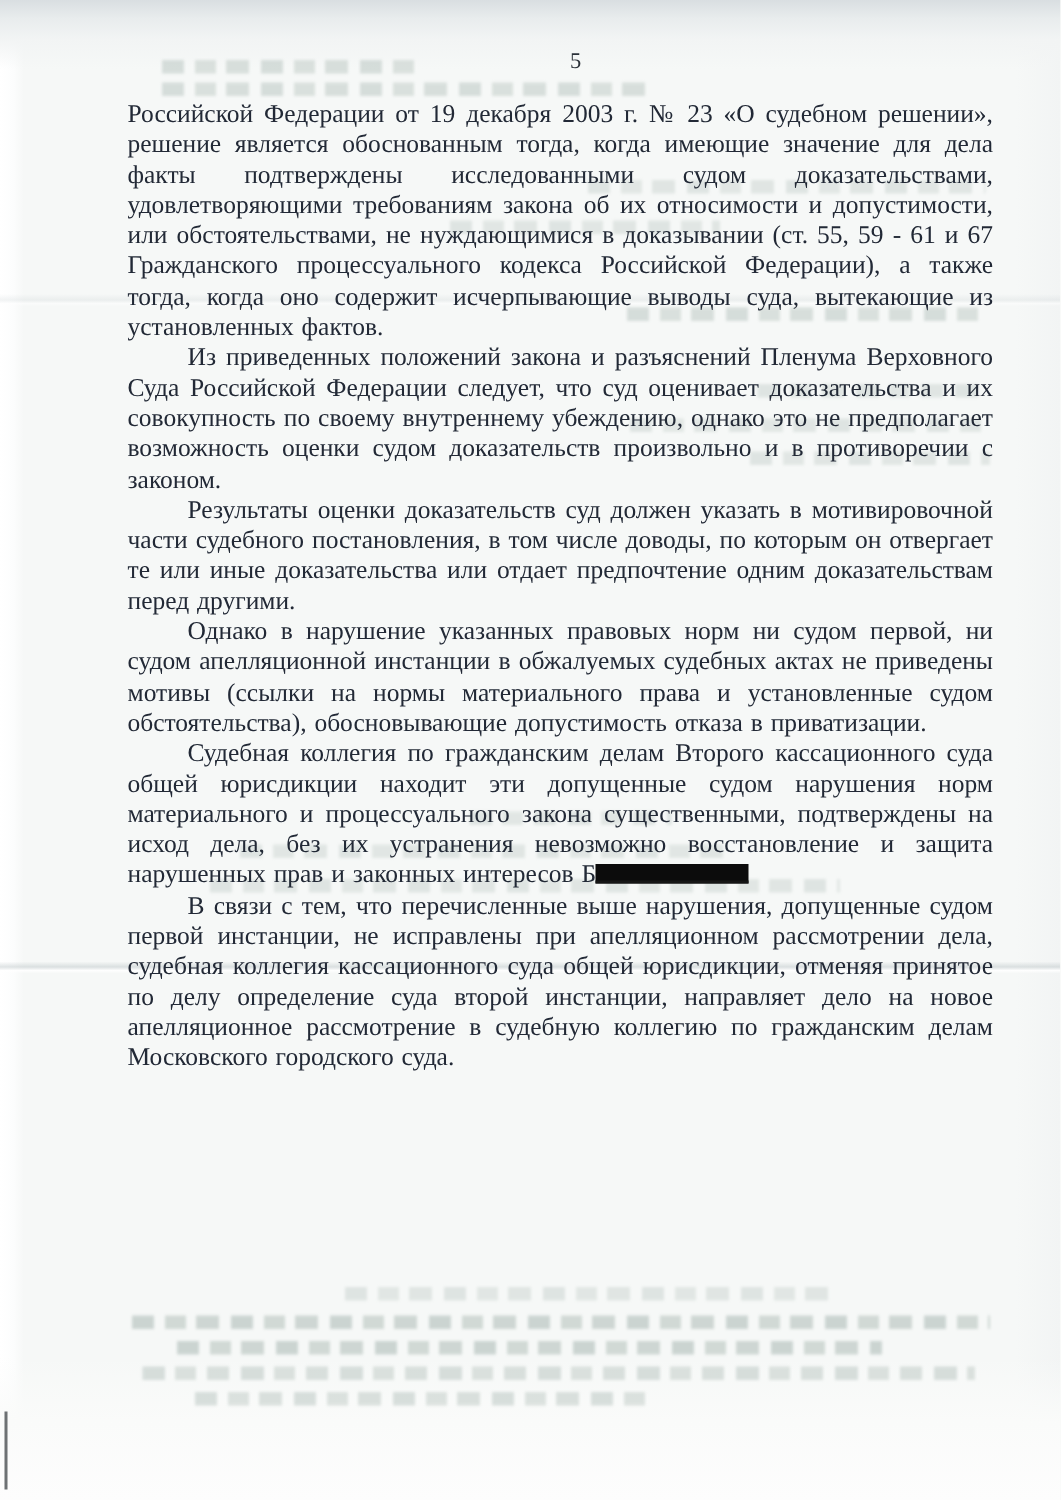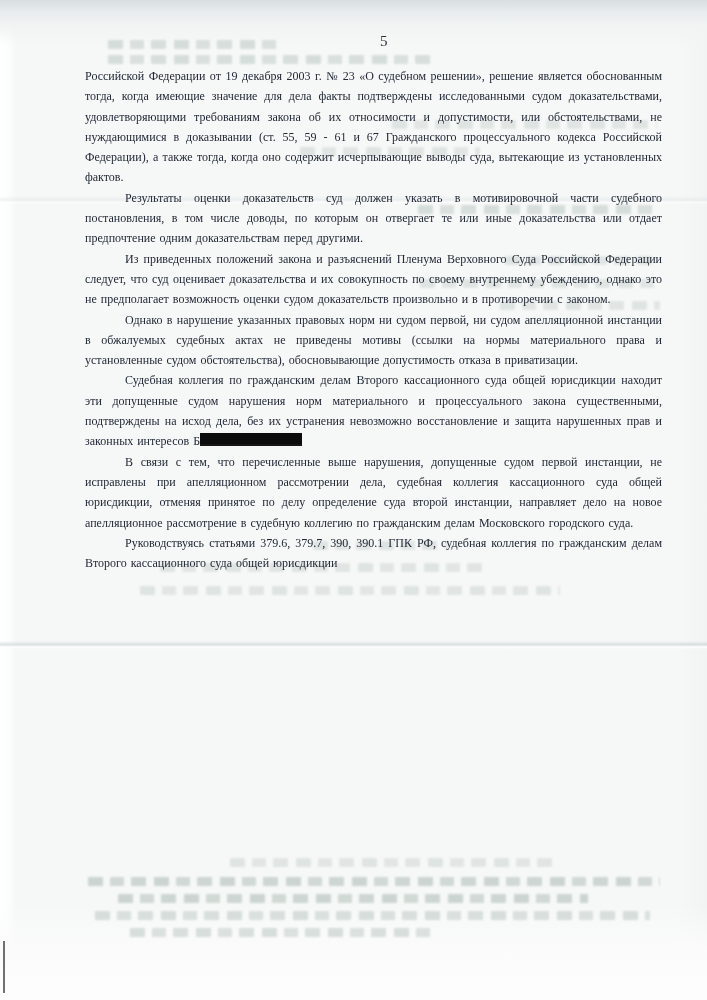--- a/index.html
+++ b/index.html
@@ -14,21 +14,21 @@
       linear-gradient(270deg, #f2f4f4 0px, rgba(242,244,244,0) 30px),
       #f6f8f7;
     font-family:"Liberation Serif","DejaVu Serif",serif;
   }
   .page-number {
     position:absolute; top:33px; left:380px;
     font-size:15px; color:#2a3038; letter-spacing:.5px;
   }
   .doc-body {
     position:absolute; left:85px; top:66px; width:577px;
-    font-size:12px; line-height:20.3px;
+    font-size:17px; line-height:20.3px;
     color:#222936;
     text-align:justify;
     word-spacing:1px;
   }
   .doc-body p { margin:0; }
   .doc-body p.indent { text-indent:40px; }
   .redaction {
     display:inline-block;
     width:102px; height:11px;
     background:#0c0c0c;
@@ -95,21 +95,20 @@
   <div class="bleed dark" style="left:118px; top:894px; width:470px;"></div>
   <div class="bleed mid" style="left:95px;  top:911px; width:555px;"></div>
   <div class="bleed mid" style="left:130px; top:928px; width:300px;"></div>
 
   <div class="scan-edge-line"></div>
 
   <div class="page-number">5</div>
 
   <div class="doc-body">
     <p><span>Российской Федерации от 19 декабря 2003 г. № 23 «О судебном решении», решение является обоснованным тогда, когда имеющие значение для дела факты подтверждены исследованными судом доказательствами, удовлетворяющими требованиям закона об их относимости и допустимости, или обстоятельствами, не нуждающимися в доказывании (ст. 55, 59 - 61 и 67 Гражданского процессуального кодекса Российской Федерации), а также тогда, когда оно содержит исчерпывающие выводы суда, вытекающие из установленных фактов.</span></p>
+    <p class="indent"><span>Из приведенных положений закона и разъяснений Пленума Верховного Суда Российской Федерации следует, что суд оценивает доказательства и их совокупность по своему внутреннему убеждению, однако это не предполагает возможность оценки судом доказательств произвольно и в противоречии с законом.</span></p>
     <p class="indent"><span>Результаты оценки доказательств суд должен указать в мотивировочной части судебного постановления, в том числе доводы, по которым он отвергает те или иные доказательства или отдает предпочтение одним доказательствам перед другими.</span></p>
-    <p class="indent"><span>Из приведенных положений закона и разъяснений Пленума Верховного Суда Российской Федерации следует, что суд оценивает доказательства и их совокупность по своему внутреннему убеждению, однако это не предполагает возможность оценки судом доказательств произвольно и в противоречии с законом.</span></p>
     <p class="indent"><span>Однако в нарушение указанных правовых норм ни судом первой, ни судом апелляционной инстанции в обжалуемых судебных актах не приведены мотивы (ссылки на нормы материального права и установленные судом обстоятельства), обосновывающие допустимость отказа в приватизации.</span></p>
     <p class="indent"><span>Судебная коллегия по гражданским делам Второго кассационного суда общей юрисдикции находит эти допущенные судом нарушения норм материального и процессуального закона существенными, подтверждены на исход дела, без их устранения невозможно восстановление и защита нарушенных прав и законных интересов Б</span><span class="redaction"></span></p>
     <p class="indent"><span>В связи с тем, что перечисленные выше нарушения, допущенные судом первой инстанции, не исправлены при апелляционном рассмотрении дела, судебная коллегия кассационного суда общей юрисдикции, отменяя принятое по делу определение суда второй инстанции, направляет дело на новое апелляционное рассмотрение в судебную коллегию по гражданским делам Московского городского суда.</span></p>
-    <p class="indent"><span>Руководствуясь статьями 379.6, 379.7, 390, 390.1 ГПК РФ, судебная коллегия по гражданским делам Второго кассационного суда общей юрисдикции</span></p>
   </div>
 
 </div>
 
 </body></html>

